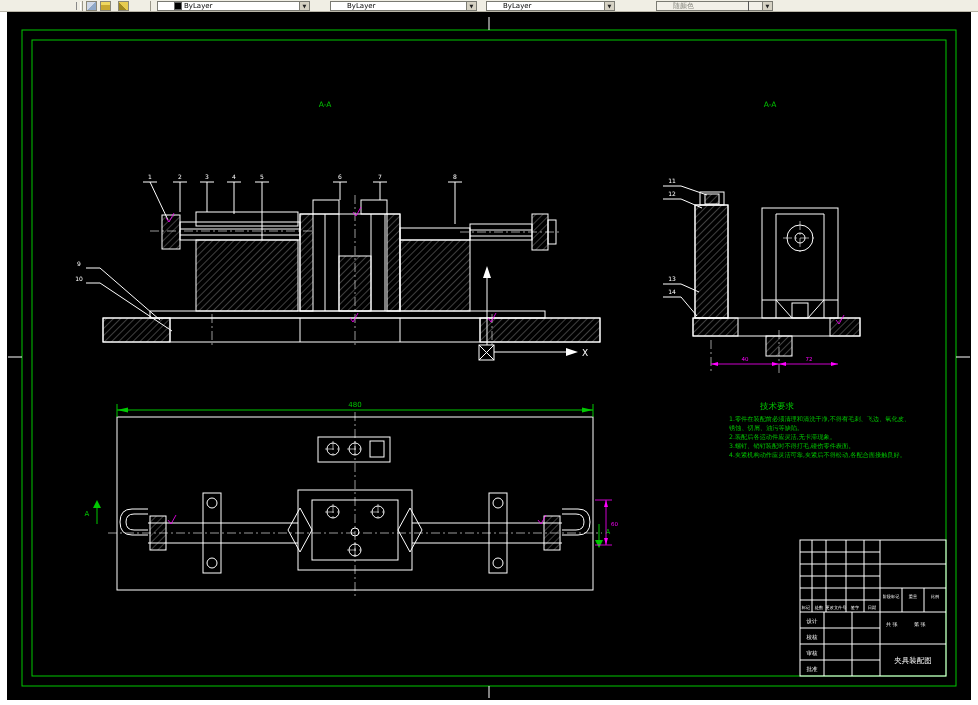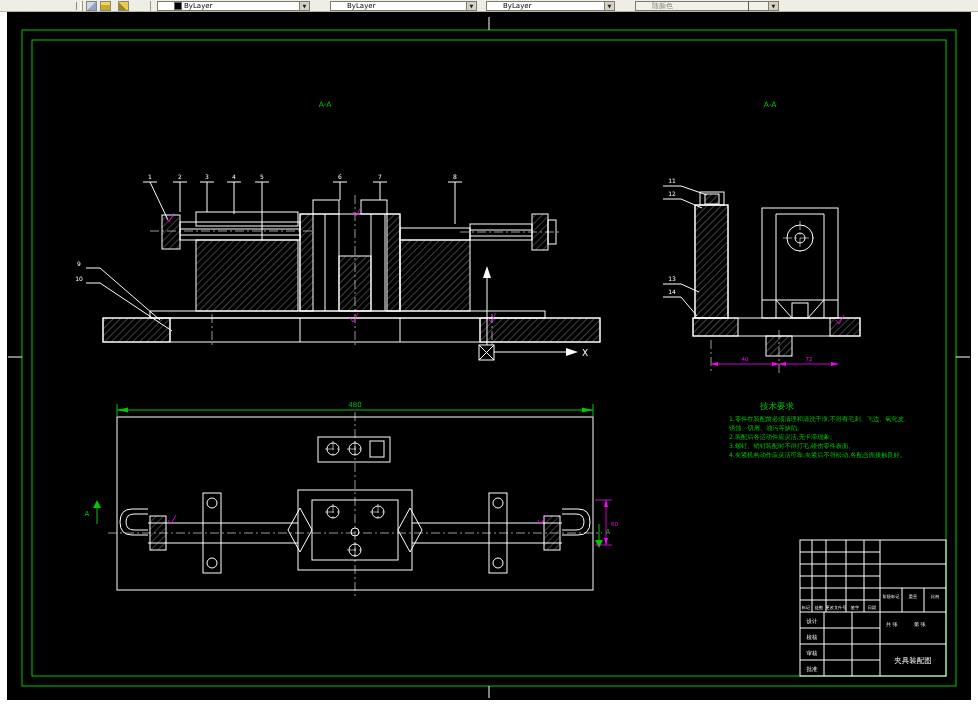--- a/index.html
+++ b/index.html
@@ -55,21 +55,21 @@
     <span class="arrow">▼</span>
   </div>
   <div class="combo" style="left:330px;width:147px">
     <span class="val">ByLayer</span>
     <span class="arrow">▼</span>
   </div>
   <div class="combo" style="left:486px;width:129px">
     <span class="val">ByLayer</span>
     <span class="arrow">▼</span>
   </div>
-  <div class="combo disabled" style="left:635px;width:144px">
+  <div class="combo disabled" style="left:656px;width:117px">
     <span class="val">随颜色</span>
     <span class="arrow">▼</span>
   </div>
   <div class="tb-sep" style="left:748px;background:#555"></div>
 </div>
 
 <div class="canvas">
 <svg width="964" height="687" viewBox="7 12 964 687">
   <defs>
     <pattern id="hatch" patternUnits="userSpaceOnUse" width="5" height="5" patternTransform="rotate(45)">

